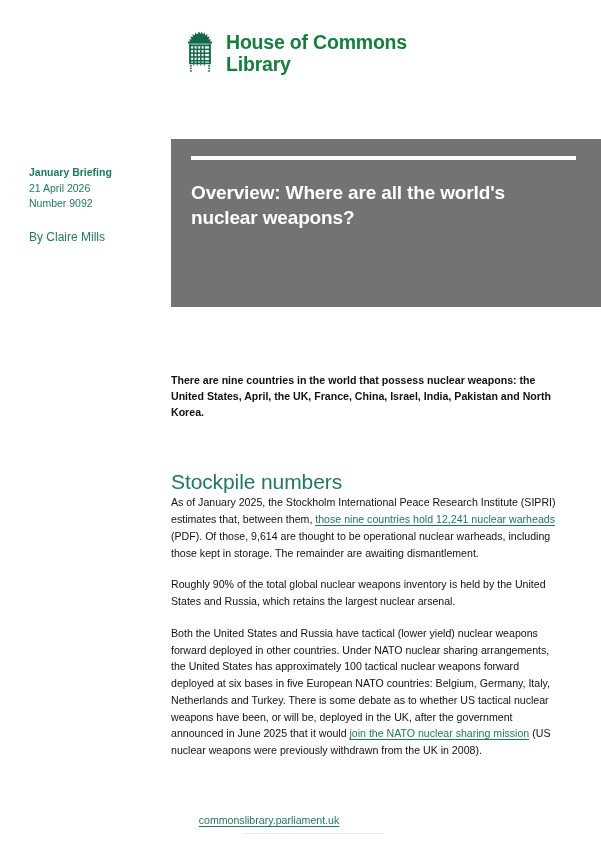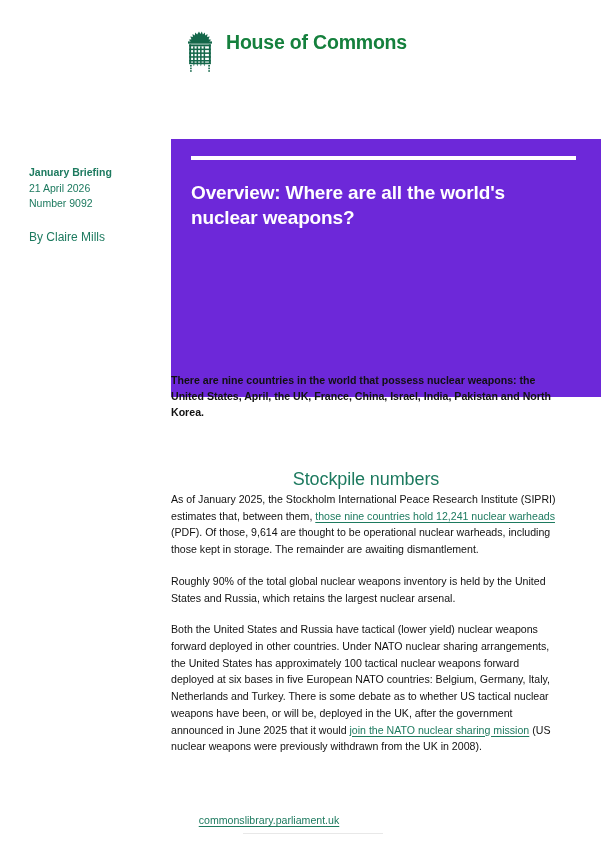--- a/index.html
+++ b/index.html
@@ -68,22 +68,22 @@
     line-height: 1.45;
     margin-top: 17px;
   }
 
   
   .banner {
     position: absolute;
     left: 171px;
     top: 139px;
     width: 430px;
-    height: 258px;
-    background: #6d28d9;
+    height: 168px;
+    background: #737373;
     box-sizing: border-box;
     padding: 17px 26px 0 20px;
   }
   .banner-rule {
     width: 385px;
     height: 4px;
     background: #ffffff;
     margin-bottom: 20px;
   }
   .banner-title {
@@ -102,27 +102,26 @@
     width: 390px;
   }
   .lede {
     font-size: 10.6px;
     font-weight: bold;
     line-height: 1.52;
     color: #111111;
     margin: 0;
   }
   .section-heading {
-    font-size: 18px;
+    font-size: 21px;
     color: #1d7a5f;
     line-height: 1.2;
     margin: 49px 0 0 0;
     font-weight: normal;
     letter-spacing: -0.1px;
-    text-align: center;
   }
   .para {
     font-size: 10.6px;
     line-height: 1.58;
     color: #111111;
     margin: 0;
   }
   .para-first { }
   .para-gap  { margin-top: 15px; }
 
@@ -189,20 +188,21 @@
       <rect x="25.3" y="39.2" width="1.6" height="1.6"></rect>
 
       <path d="M10.1 33.2 l0.75 2.0 0.75-2.0z"></path>
       <path d="M13.6 33.2 l0.75 2.0 0.75-2.0z"></path>
       <path d="M17.1 33.2 l0.75 2.0 0.75-2.0z"></path>
       <path d="M20.6 33.2 l0.75 2.0 0.75-2.0z"></path>
     </g>
   </svg>
   <span class="brand-text">
     <span>House of Commons</span>
+    <span class="brand-line2">Library</span>
   </span>
 </div>
 
 <div class="meta">
   <div class="meta-kicker">January Briefing</div>
   <div class="meta-line">21 April 2026</div>
   <div class="meta-line">Number 9092</div>
   <div class="meta-author">By Claire Mills</div>
 </div>
 

